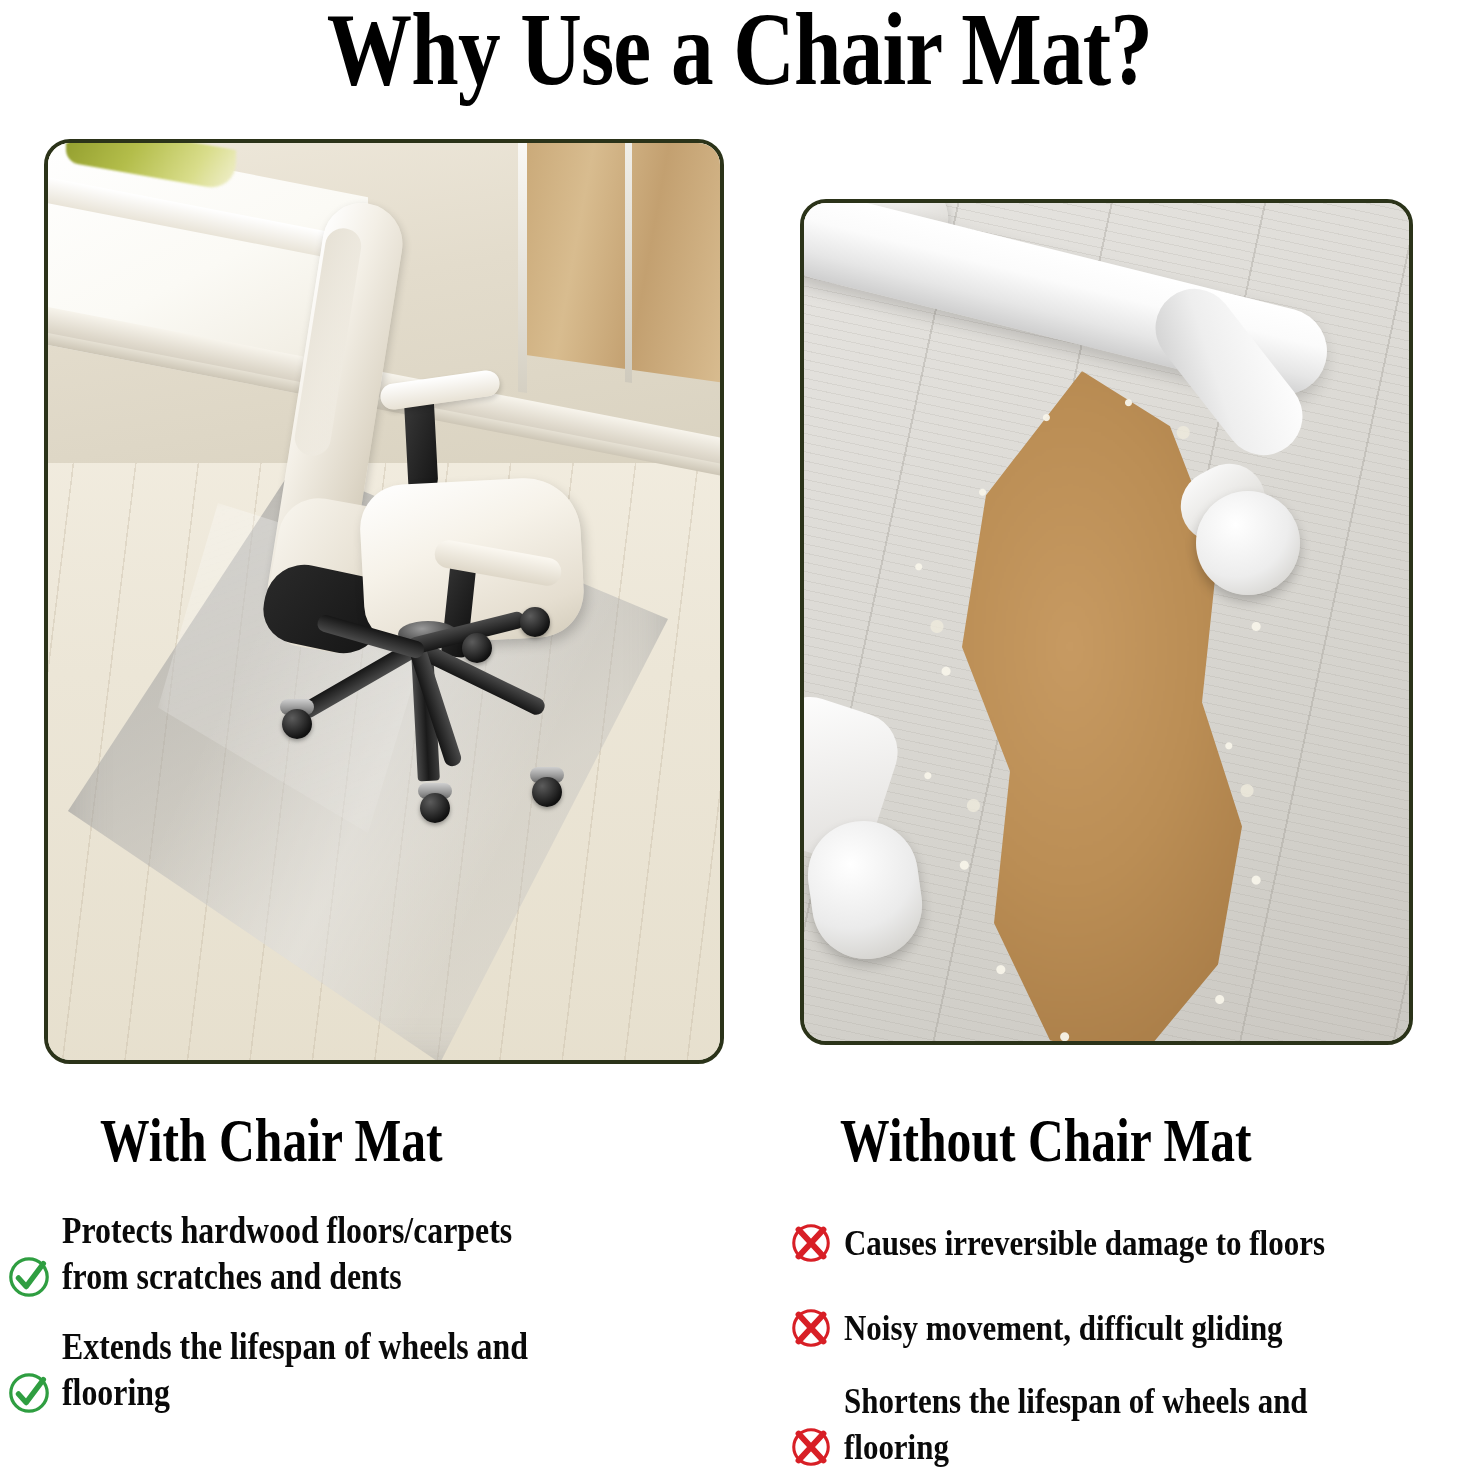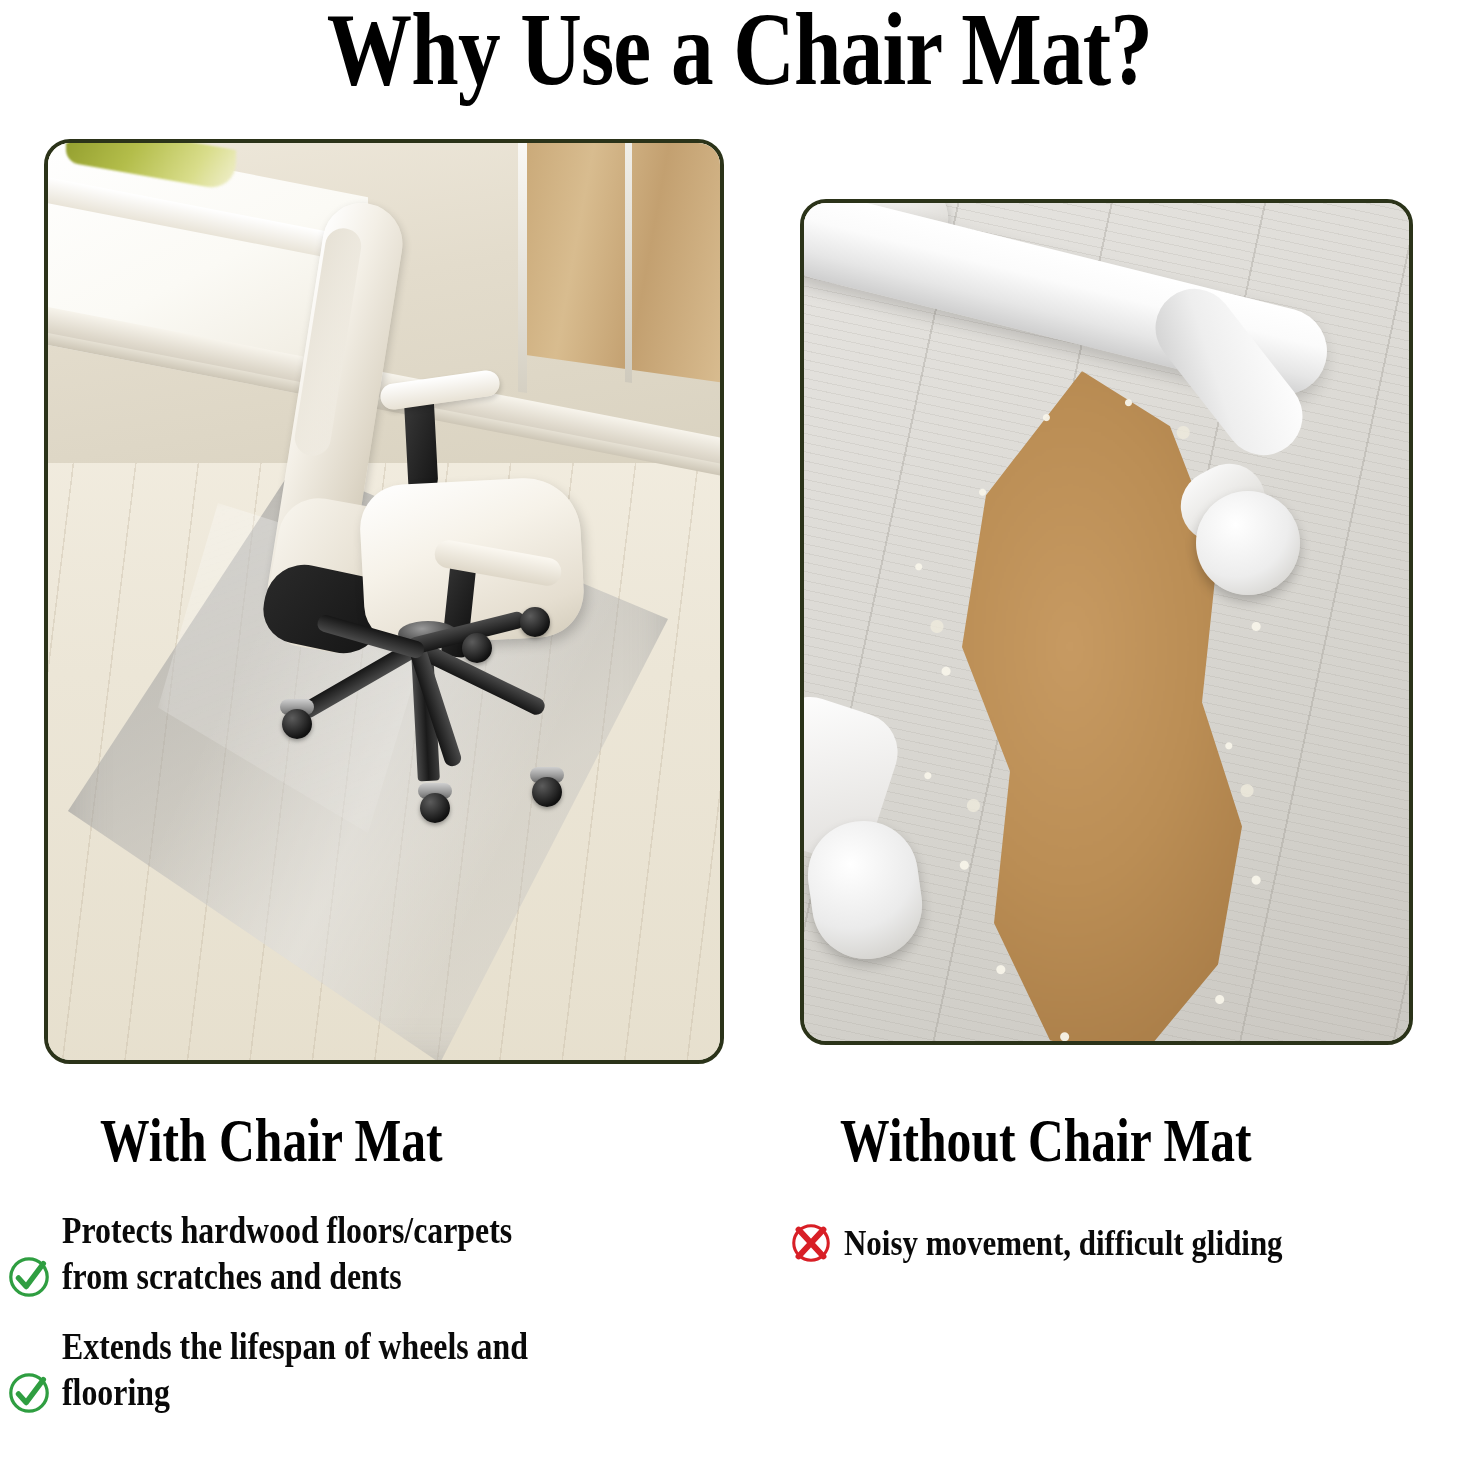--- a/index.html
+++ b/index.html
@@ -459,16 +459,34 @@
 </div>
 
 <div class="bullets bullets-right">
   <div class="bullet-row">
     <span class="bullet-icon">
       <svg viewBox="0 0 48 48">
           <circle cx="24" cy="24" r="18" fill="none" stroke="#d81f26" stroke-width="3.2"></circle>
           <path d="M11 10 L37 38 M37 10 L11 38" fill="none" stroke="#d81f26" stroke-width="6.2" stroke-linecap="round"></path>
         </svg>
     </span>
+    <span class="bullet-text">Causes irreversible damage to floors</span>
+  </div>
+  <div class="bullet-row">
+    <span class="bullet-icon">
+      <svg viewBox="0 0 48 48">
+          <circle cx="24" cy="24" r="18" fill="none" stroke="#d81f26" stroke-width="3.2"></circle>
+          <path d="M11 10 L37 38 M37 10 L11 38" fill="none" stroke="#d81f26" stroke-width="6.2" stroke-linecap="round"></path>
+        </svg>
+    </span>
     <span class="bullet-text">Noisy movement, difficult gliding</span>
   </div>
+  <div class="bullet-row">
+    <span class="bullet-icon">
+      <svg viewBox="0 0 48 48">
+          <circle cx="24" cy="24" r="18" fill="none" stroke="#d81f26" stroke-width="3.2"></circle>
+          <path d="M11 10 L37 38 M37 10 L11 38" fill="none" stroke="#d81f26" stroke-width="6.2" stroke-linecap="round"></path>
+        </svg>
+    </span>
+    <span class="bullet-text">Shortens the lifespan of wheels and flooring</span>
+  </div>
 
 </div>
 
 </body></html>

